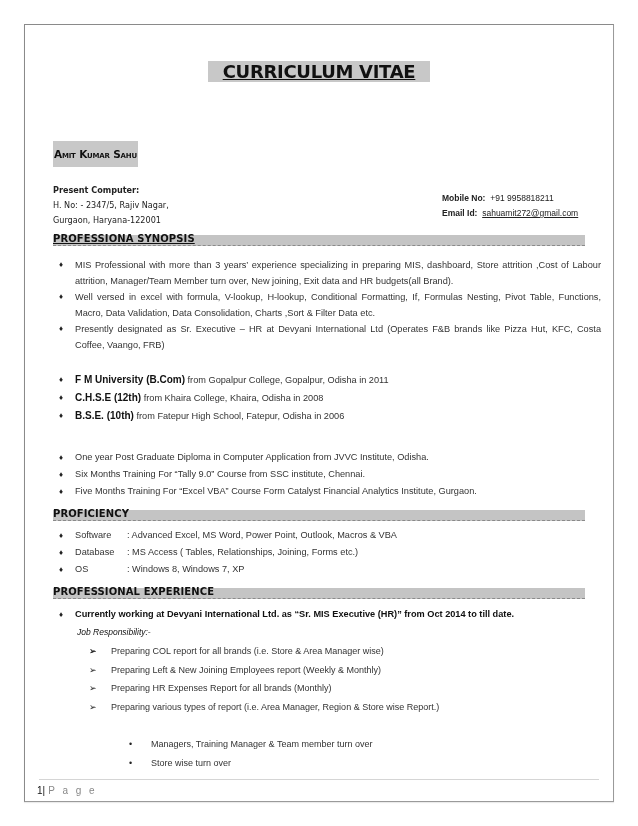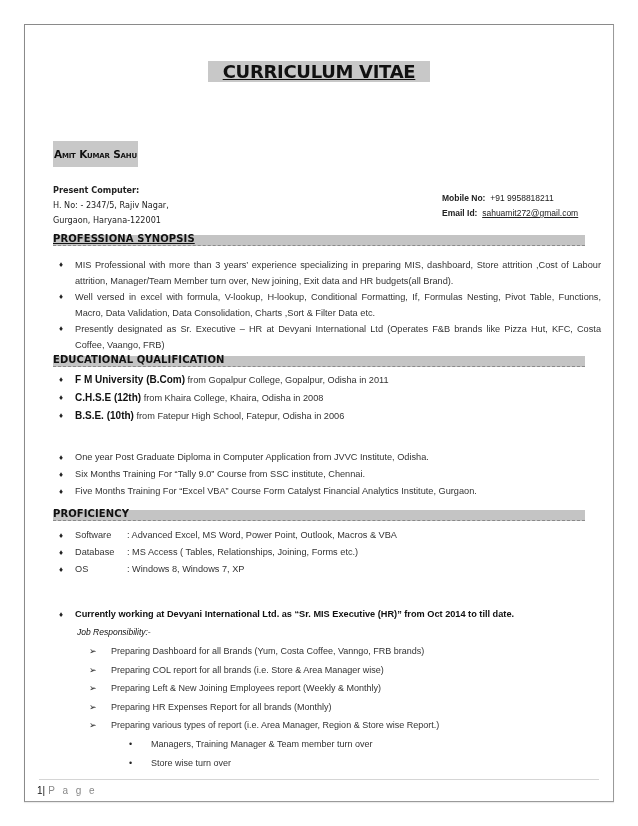--- a/index.html
+++ b/index.html
@@ -111,23 +111,20 @@
     <div class="item">
       <span class="bul">♦</span>
       <span>Well versed in excel with formula, V-lookup, H-lookup, Conditional Formatting, If, Formulas Nesting, Pivot Table, Functions, Macro, Data Validation, Data Consolidation, Charts ,Sort &amp; Filter Data etc.</span>
     </div>
     <div class="item">
       <span class="bul">♦</span>
       <span>Presently designated as Sr. Executive – HR at Devyani International Ltd (Operates F&amp;B brands like Pizza Hut, KFC, Costa Coffee, Vaango, FRB)</span>
     </div>
   </div>
 
-  <div class="abs sec-head" style="top:331px;">
-    <span>EDUCATIONAL QUALIFICATION</span>
-  </div>
   <div class="abs list" style="top:346px;">
     <div class="item">
       <span class="bul">♦</span>
       <b>F M University (B.Com)</b><span> from Gopalpur College, Gopalpur, Odisha in 2011</span>
     </div>
     <div class="item">
       <span class="bul">♦</span>
       <b>C.H.S.E (12th)</b><span> from Khaira College, Khaira, Odisha in 2008</span>
     </div>
     <div class="item">
@@ -162,32 +159,34 @@
     <div class="item prof-row">
       <span class="bul">♦</span>
       <span class="k">Database</span><span>: MS Access ( Tables, Relationships, Joining, Forms etc.)</span>
     </div>
     <div class="item prof-row">
       <span class="bul">♦</span>
       <span class="k">OS</span><span>: Windows 8, Windows 7, XP</span>
     </div>
   </div>
 
+  <div class="abs sec-head" style="top:563px;">
+    <span>PROFESSIONAL EXPERIENCE</span>
+  </div>
   <div class="abs list" style="top:581px;">
     <div class="item exp-main">
       <span class="bul">♦</span>
       <span>Currently working at Devyani International Ltd. as “Sr. MIS Executive (HR)” from Oct 2014 to till date.</span>
     </div>
   </div>
   <div class="abs job-resp" style="top:602px;">Job Responsibility:-</div>
 
   <div class="abs sub-list" style="top:617px;">
     <div class="item">
       <span class="arr">➢</span>
-      <span>Preparing Dashboard for all Brands (Yum, Costa Coffee, Vanngo, FRB brands)</span>
     </div>
     <div class="item">
       <span class="arr">➢</span>
       <span>Preparing COL report for all brands (i.e. Store &amp; Area Manager wise)</span>
     </div>
     <div class="item">
       <span class="arr">➢</span>
       <span>Preparing Left &amp; New Joining Employees report (Weekly &amp; Monthly)</span>
     </div>
     <div class="item">

